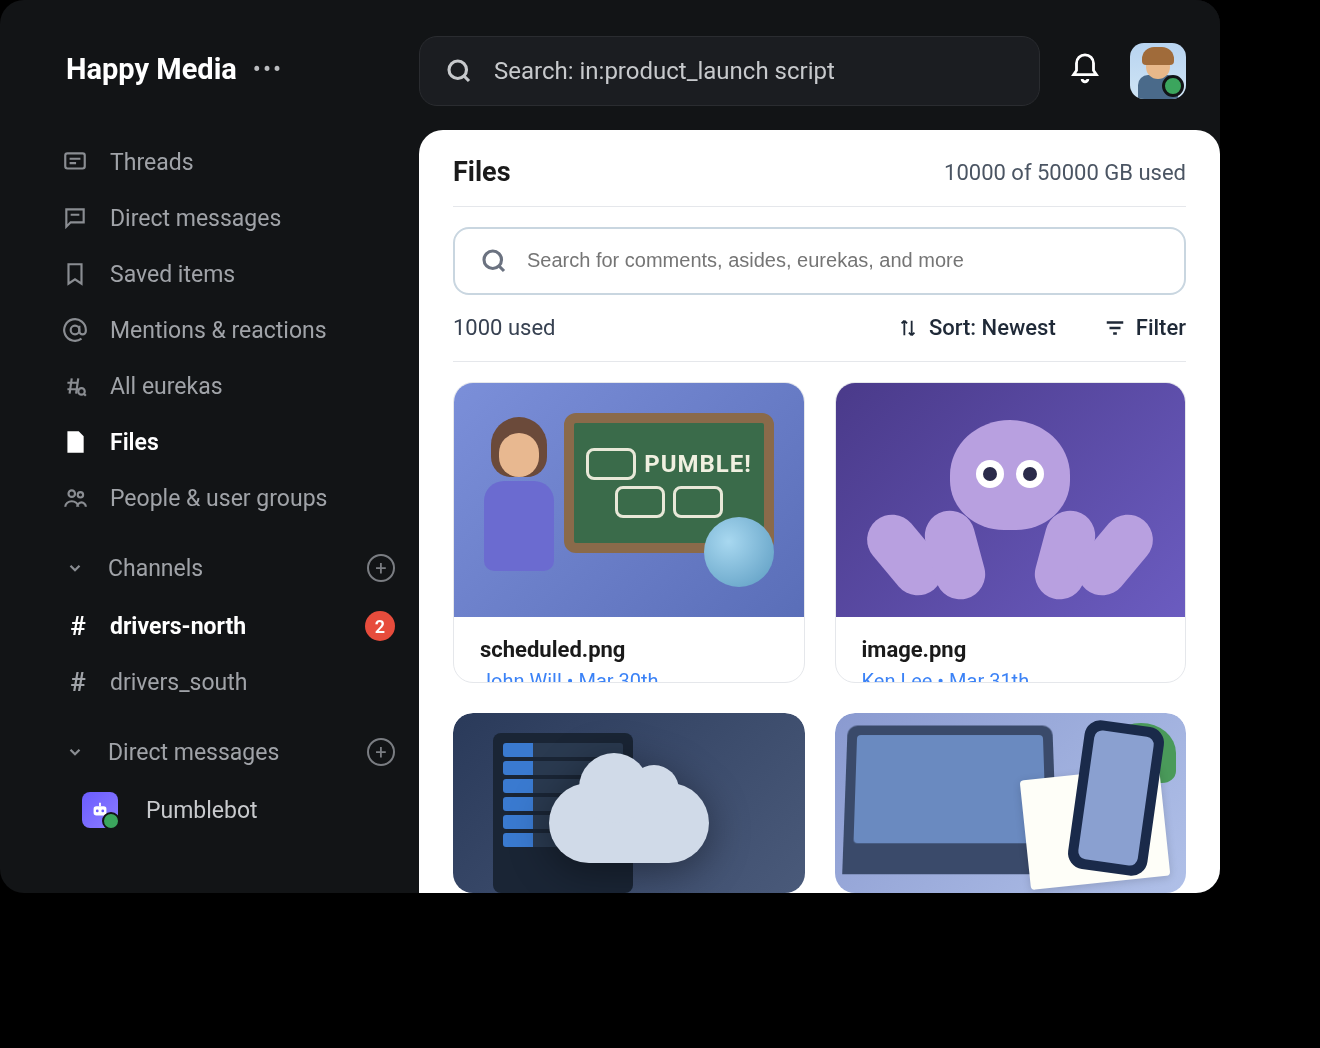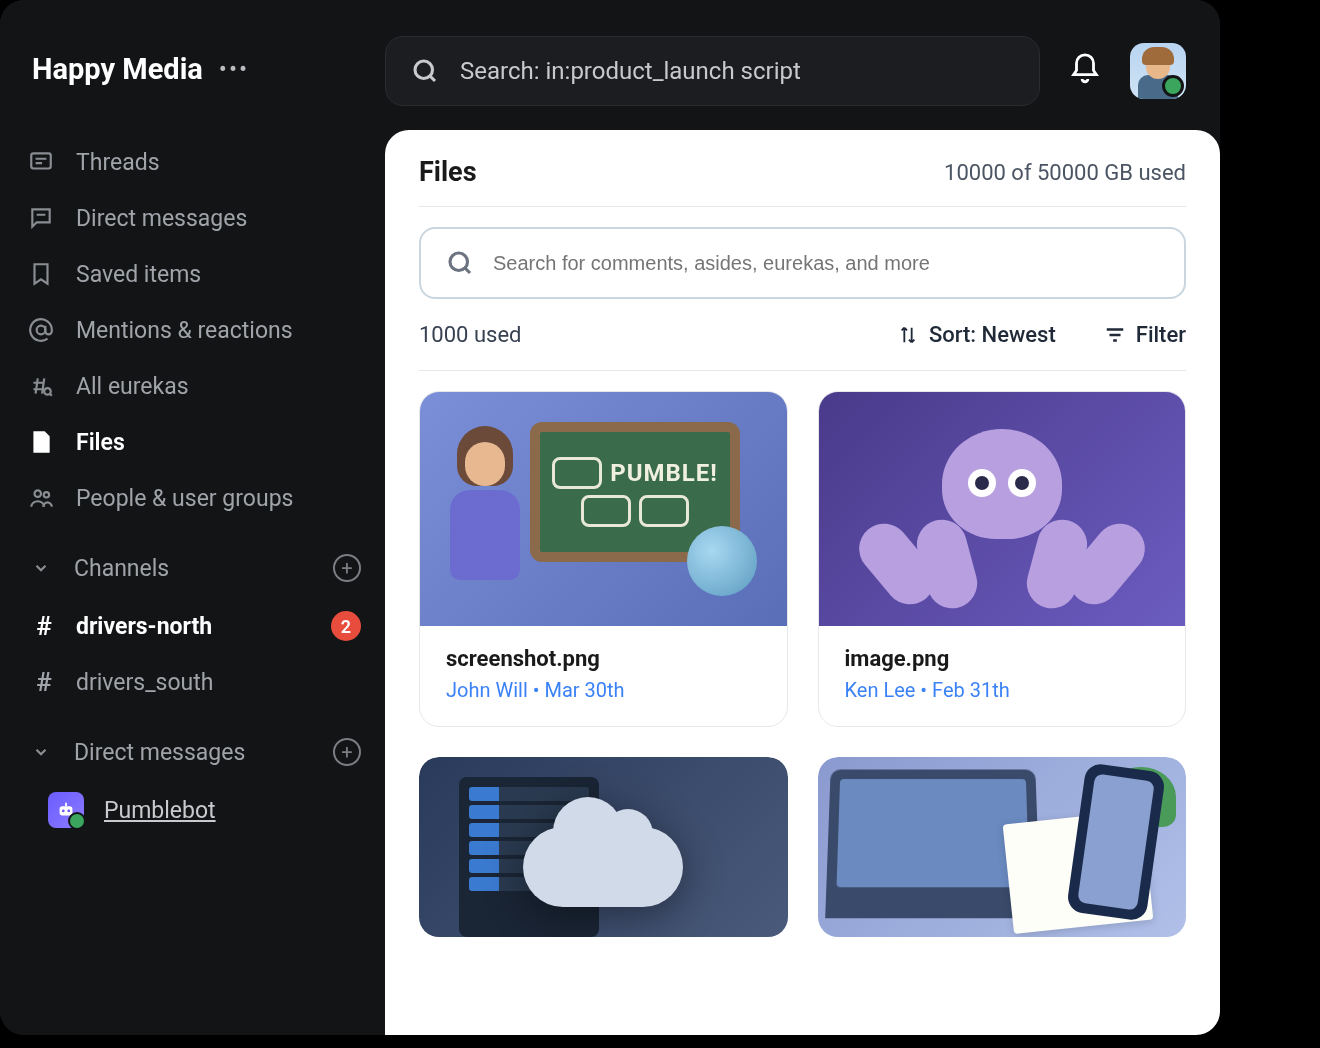--- a/index.html
+++ b/index.html
@@ -5,27 +5,28 @@
   * { box-sizing: border-box; margin: 0; padding: 0; }
   body {
     font-family: -apple-system, BlinkMacSystemFont, "Segoe UI", Roboto, sans-serif;
     background: #000;
     width: 1320px;
     height: 1048px;
     overflow: hidden;
   }
   .app {
     width: 1220px;
-    height: 1035px;
+    height: 893px;
     margin: 0;
     background: #121416;
     border-radius: 24px;
     display: flex;
     overflow: hidden;
     position: relative;
+    padding-left: 34px;
   }
   .sidebar {
     width: 385px;
     background: #121416;
     padding: 0 24px 0 28px;
     display: flex;
     flex-direction: column;
     color: #b9bbbe;
   }
   .ws-header {
@@ -93,27 +94,26 @@
     background: #e74c3c;
     color: #fff;
     border-radius: 50%;
     width: 30px; height: 30px;
     display:flex; align-items:center; justify-content:center;
     font-size: 18px; font-weight: 600;
   }
   .dm-item {
     display: flex;
     align-items: center;
-    gap: 20px;
+    gap: 28px;
     height: 56px;
     font-size: 23px;
     color: #c8cacd;
     cursor: pointer;
     padding-left: 20px;
-    text-decoration: underline;
   }
   .dm-avatar {
     width: 36px; height: 36px;
     border-radius: 8px;
     background: linear-gradient(135deg,#6b5cff,#8b7cff);
     position: relative;
     display:flex; align-items:center; justify-content:center;
   }
   .dm-avatar::after {
     content:''; position:absolute; bottom:-2px; right:-2px;
@@ -446,40 +446,40 @@
                 </div>
               </div>
             <div class="person">
                 <div class="p-hair"></div>
                 <div class="p-face"></div>
                 <div class="p-body"></div>
               </div>
             <div class="globe"></div>
           </div>
           <div class="card-meta">
-            <div class="card-name">screenshot.png</div>
+            <div class="card-name">scheduled.png</div>
             <div class="card-sub">John Will • Mar 30th</div>
           </div>
         </div>
         <div class="card">
           <div class="thumb t2">
             <div class="octo">
               <div class="tent t1"></div>
                 <div class="tent t2"></div>
                 <div class="tent t3"></div>
                 <div class="tent t4"></div>
               <div class="octo-head">
                   <div class="eye l"></div>
                   <div class="eye r"></div>
                 </div>
             </div>
           </div>
           <div class="card-meta">
             <div class="card-name">image.png</div>
-            <div class="card-sub">Ken Lee • Feb 31th</div>
+            <div class="card-sub">Ken Lee • Mar 31th</div>
           </div>
         </div>
         <div class="card partial">
           <div class="thumb t3">
             <div class="server">
                 <div class="srack"></div>
                 <div class="srack"></div>
                 <div class="srack"></div>
                 <div class="srack"></div>
                 <div class="srack"></div>

